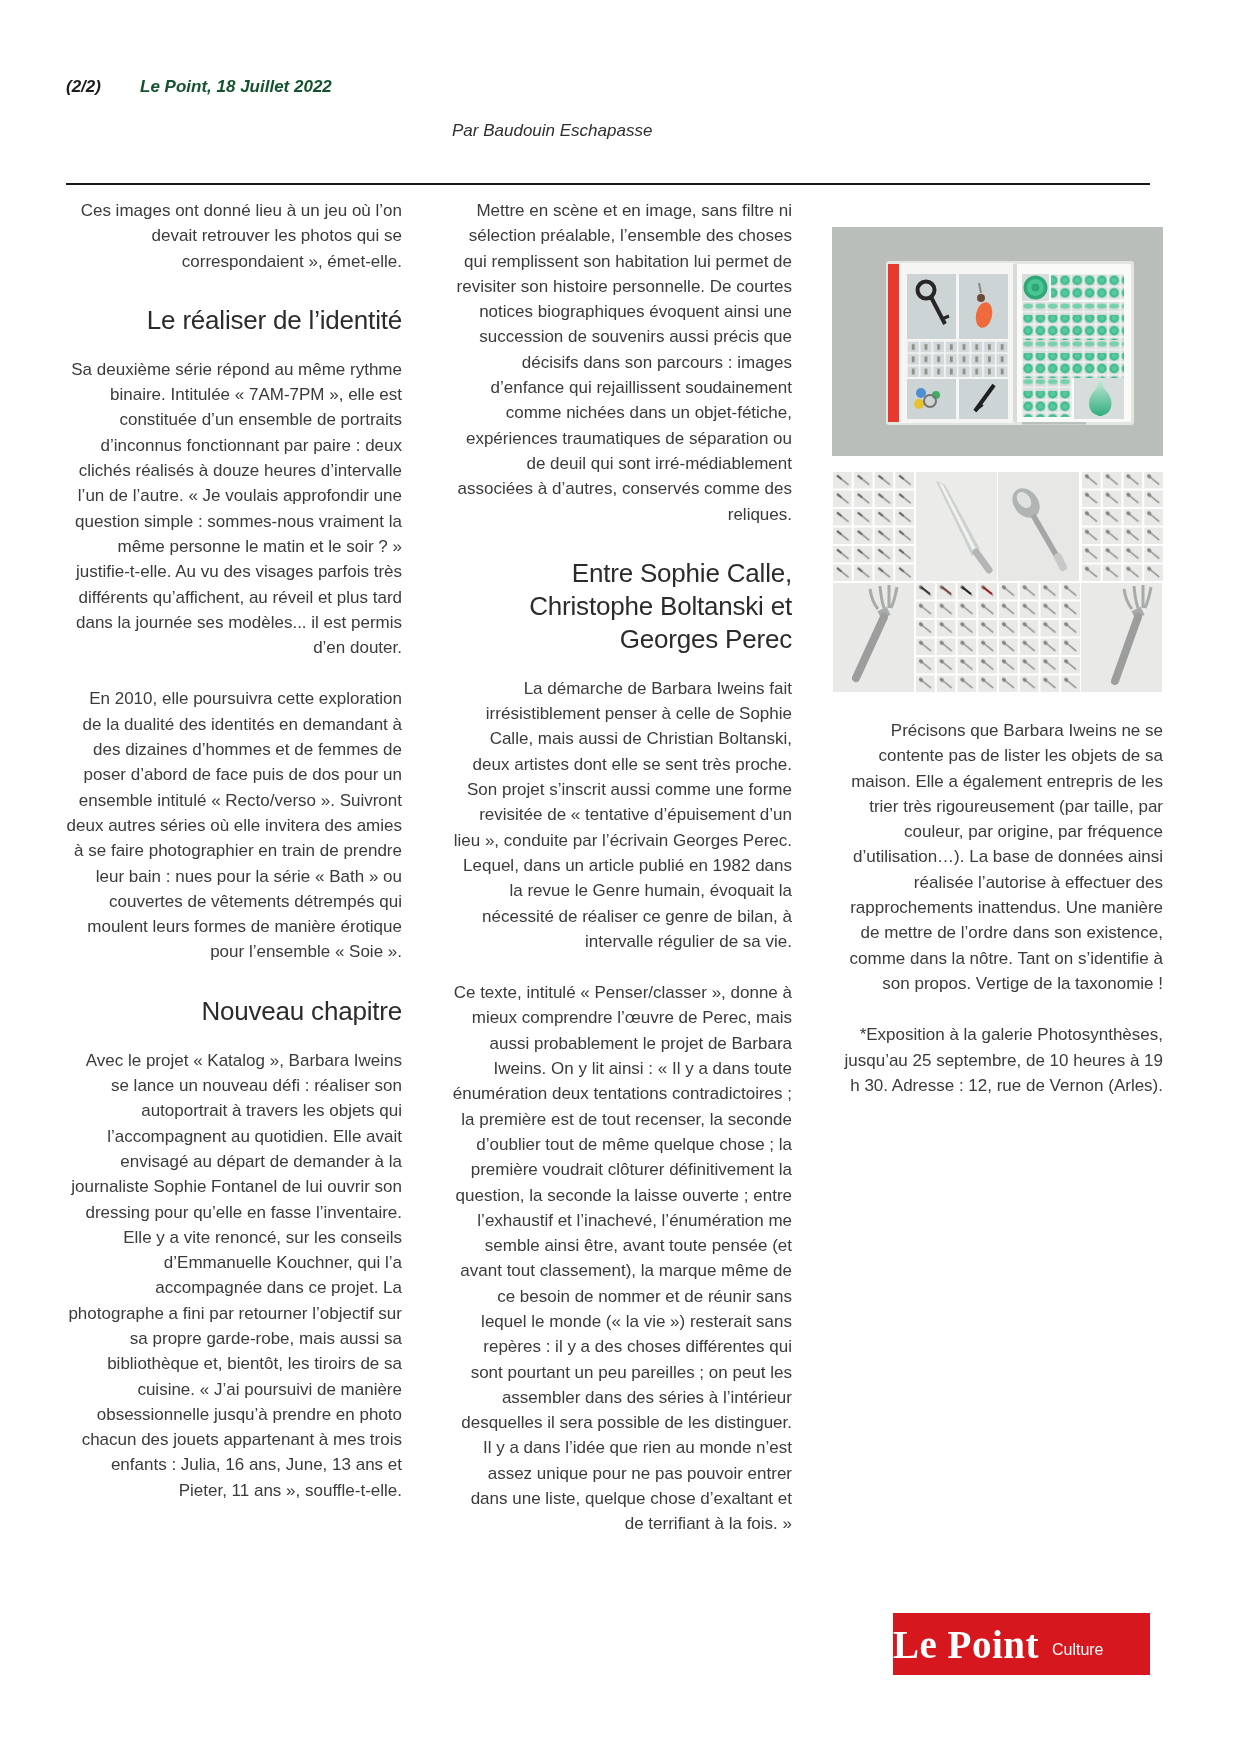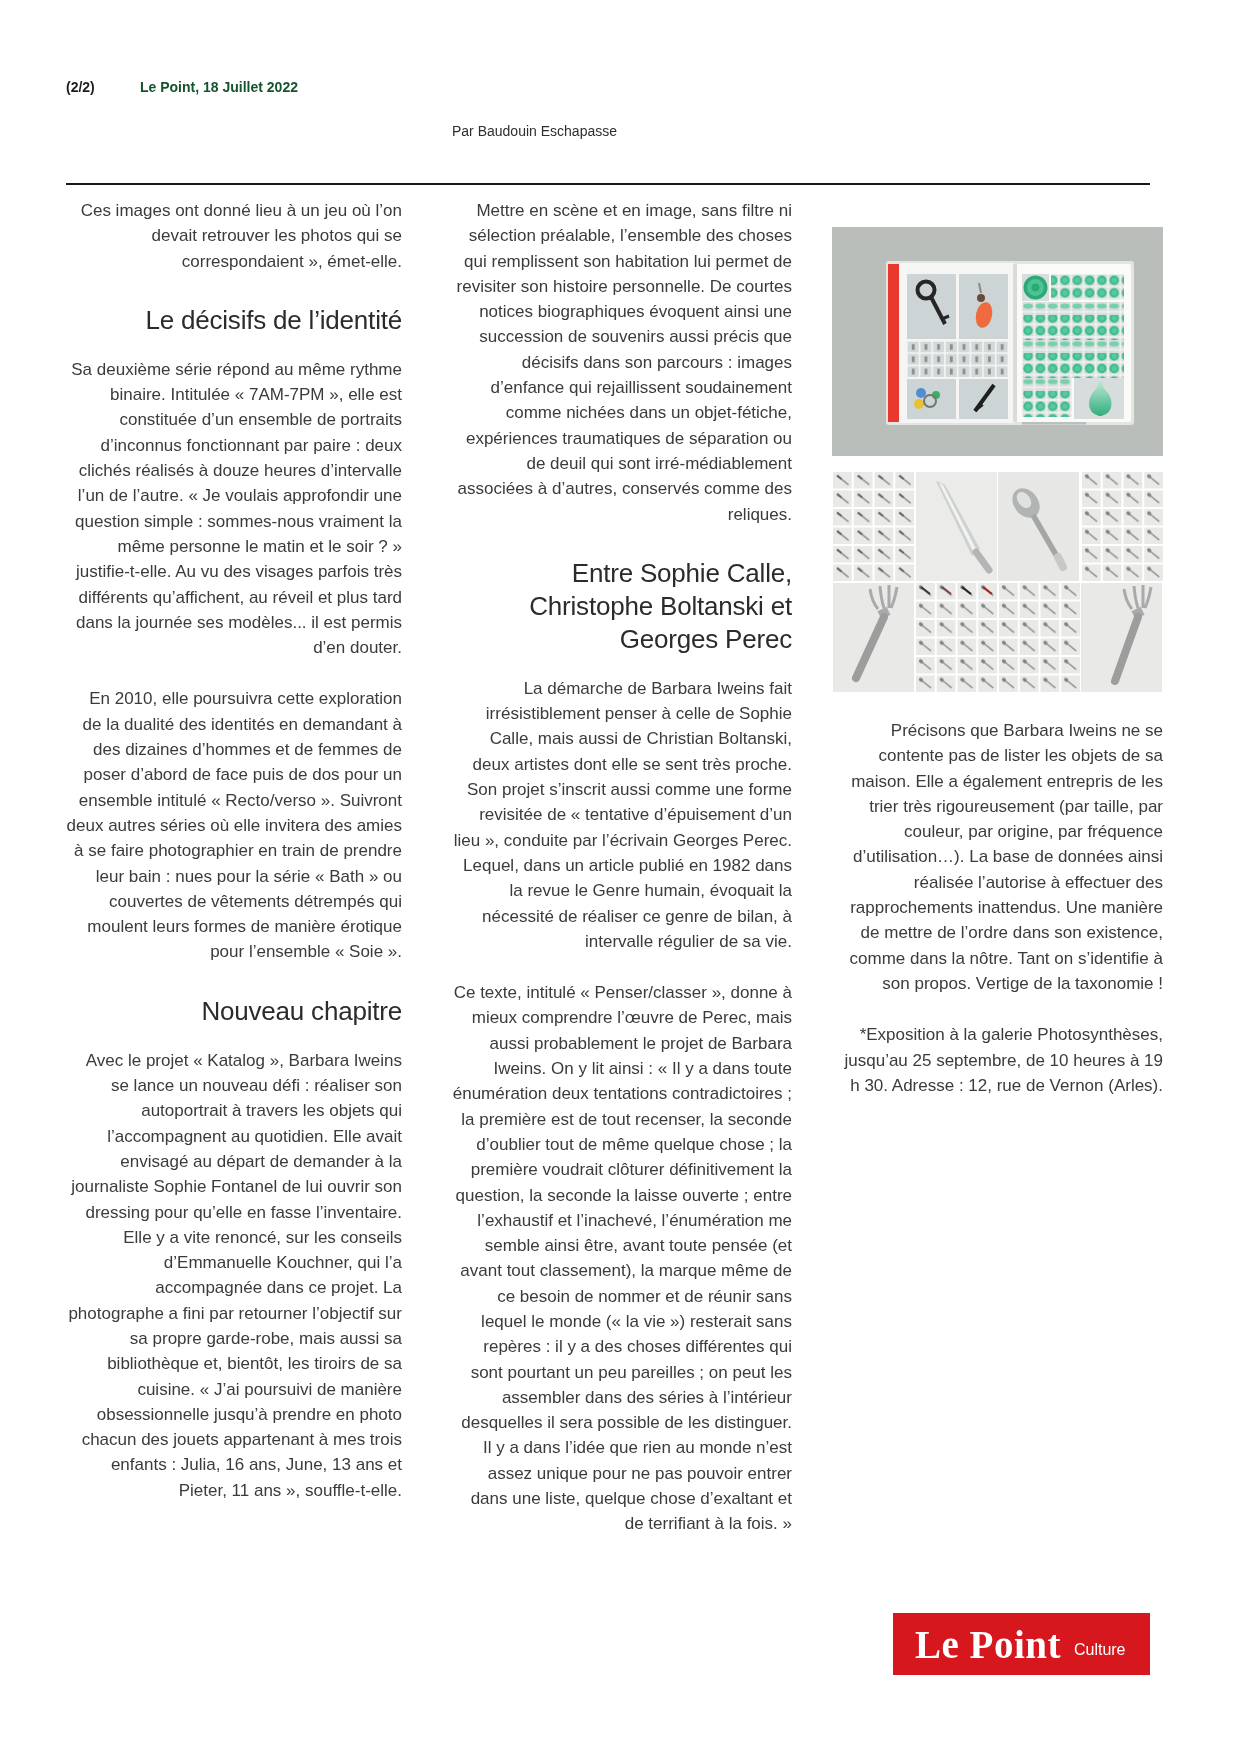--- a/index.html
+++ b/index.html
@@ -1,57 +1,57 @@
 <!DOCTYPE html>
 <html><head>
 <meta charset="utf-8">
 <style>
   html,body{margin:0;padding:0;background:#ffffff;}
   body{width:1241px;height:1754px;font-family:"Liberation Sans",sans-serif;color:#3b3b3b;}
   .page{position:relative;width:1241px;height:1754px;background:#fff;overflow:hidden;}
 
   
-  .hdr-item{position:absolute;top:76px;font-size:14px;line-height:22px;white-space:nowrap;}
+  .hdr-item{position:absolute;top:76px;font-size:17px;line-height:22px;white-space:nowrap;font-style:italic;}
   .hdr-page{left:66px;font-weight:700;color:#1d1d1d;}
   .hdr-pub{left:140px;font-weight:700;color:#14532d;}
   .hdr-byline{left:452px;font-weight:400;color:#2e2e2e;margin-top:44px;}
   .rule{position:absolute;left:66px;top:183px;width:1084px;height:2px;background:#191919;}
 
   
   .col{position:absolute;text-align:right;}
   .col1{left:66px;top:198px;width:336px;}
   .col2{left:452px;top:198px;width:340px;}
   .col3{left:832px;top:227px;width:331px;}
   .col p{margin:0 0 26px 0;font-size:17px;line-height:25.3px;color:#3b3b3b;}
   .col h2{margin:30px 0 20px 0;font-size:26px;line-height:33px;font-weight:400;color:#2b2b2b;letter-spacing:-0.2px;}
   .col h2:first-child{margin-top:0;}
 
   figure{margin:0;padding:0;}
   figure.photo1{margin:0 0 15px 0;}
   figure.photo2{margin:0 0 25px 0;}
   figure svg{display:block;}
 
   
-  .logo{position:absolute;left:893px;top:1613px;width:257px;height:62px;display:flex;align-items:center;padding-left:22px;box-sizing:border-box;}
+  .logo{position:absolute;left:893px;top:1613px;width:257px;height:62px;display:flex;align-items:center;box-sizing:border-box;}
   .logo-brand{font-family:"Liberation Serif",serif;font-weight:700;font-size:39px;color:#ffffff;letter-spacing:0.5px;line-height:1;}
   .logo-section{font-size:16px;font-weight:400;color:#ffffff;margin-left:13px;margin-top:12px;line-height:1;}
 </style>
 </head>
 <body>
 
 <div class="page">
 
   <span class="hdr-item hdr-page">(2/2)</span>
   <span class="hdr-item hdr-pub">Le Point, 18 Juillet 2022</span>
   <span class="hdr-item hdr-byline">Par Baudouin Eschapasse</span>
   <div class="rule"></div>
 
   <section class="col col1">
     <p>Ces images ont donné lieu à un jeu où l’on devait retrouver les photos qui se correspondaient », émet-elle.</p>
-    <h2>Le décisifs de l’identité</h2>
+    <h2>Le réaliser de l’identité</h2>
     <p>Sa deuxième série répond au même rythme binaire. Intitulée « 7AM-7PM », elle est constituée d’un ensemble de portraits d’inconnus fonctionnant par paire : deux clichés réalisés à douze heures d’intervalle l’un de l’autre. « Je voulais approfondir une question simple : sommes-nous vraiment la même personne le matin et le soir ? » justifie-t-elle. Au vu des visages parfois très différents qu’affichent, au réveil et plus tard dans la journée ses modèles... il est permis d’en douter.</p>
     <p>En 2010, elle poursuivra cette exploration de la dualité des identités en demandant à des dizaines d’hommes et de femmes de poser d’abord de face puis de dos pour un ensemble intitulé « Recto/verso ». Suivront deux autres séries où elle invitera des amies à se faire photographier en train de prendre leur bain : nues pour la série « Bath » ou couvertes de vêtements détrempés qui moulent leurs formes de manière érotique pour l’ensemble « Soie ».</p>
     <h2>Nouveau chapitre</h2>
     <p>Avec le projet « Katalog », Barbara Iweins se lance un nouveau défi : réaliser son autoportrait à travers les objets qui l’accompagnent au quotidien. Elle avait envisagé au départ de demander à la journaliste Sophie Fontanel de lui ouvrir son dressing pour qu’elle en fasse l’inventaire. Elle y a vite renoncé, sur les conseils d’Emmanuelle Kouchner, qui l’a accompagnée dans ce projet. La photographe a fini par retourner l’objectif sur sa propre garde-robe, mais aussi sa bibliothèque et, bientôt, les tiroirs de sa cuisine. « J’ai poursuivi de manière obsessionnelle jusqu’à prendre en photo chacun des jouets appartenant à mes trois enfants : Julia, 16 ans, June, 13 ans et Pieter, 11 ans », souffle-t-elle.</p>
   </section>
 
   <section class="col col2">
     <p>Mettre en scène et en image, sans filtre ni sélection préalable, l’ensemble des choses qui remplissent son habitation lui permet de revisiter son histoire personnelle. De courtes notices biographiques évoquent ainsi une succession de souvenirs aussi précis que décisifs dans son parcours : images d’enfance qui rejaillissent soudainement comme nichées dans un objet-fétiche, expériences traumatiques de séparation ou de deuil qui sont irré-médiablement associées à d’autres, conservés comme des reliques.</p>
     <h2>Entre Sophie Calle, Christophe Boltanski et Georges Perec</h2>
     <p>La démarche de Barbara Iweins fait irrésistiblement penser à celle de Sophie Calle, mais aussi de Christian Boltanski, deux artistes dont elle se sent très proche. Son projet s’inscrit aussi comme une forme revisitée de « tentative d’épuisement d’un lieu », conduite par l’écrivain Georges Perec. Lequel, dans un article publié en 1982 dans la revue le Genre humain, évoquait la nécessité de réaliser ce genre de bilan, à intervalle régulier de sa vie.</p>

